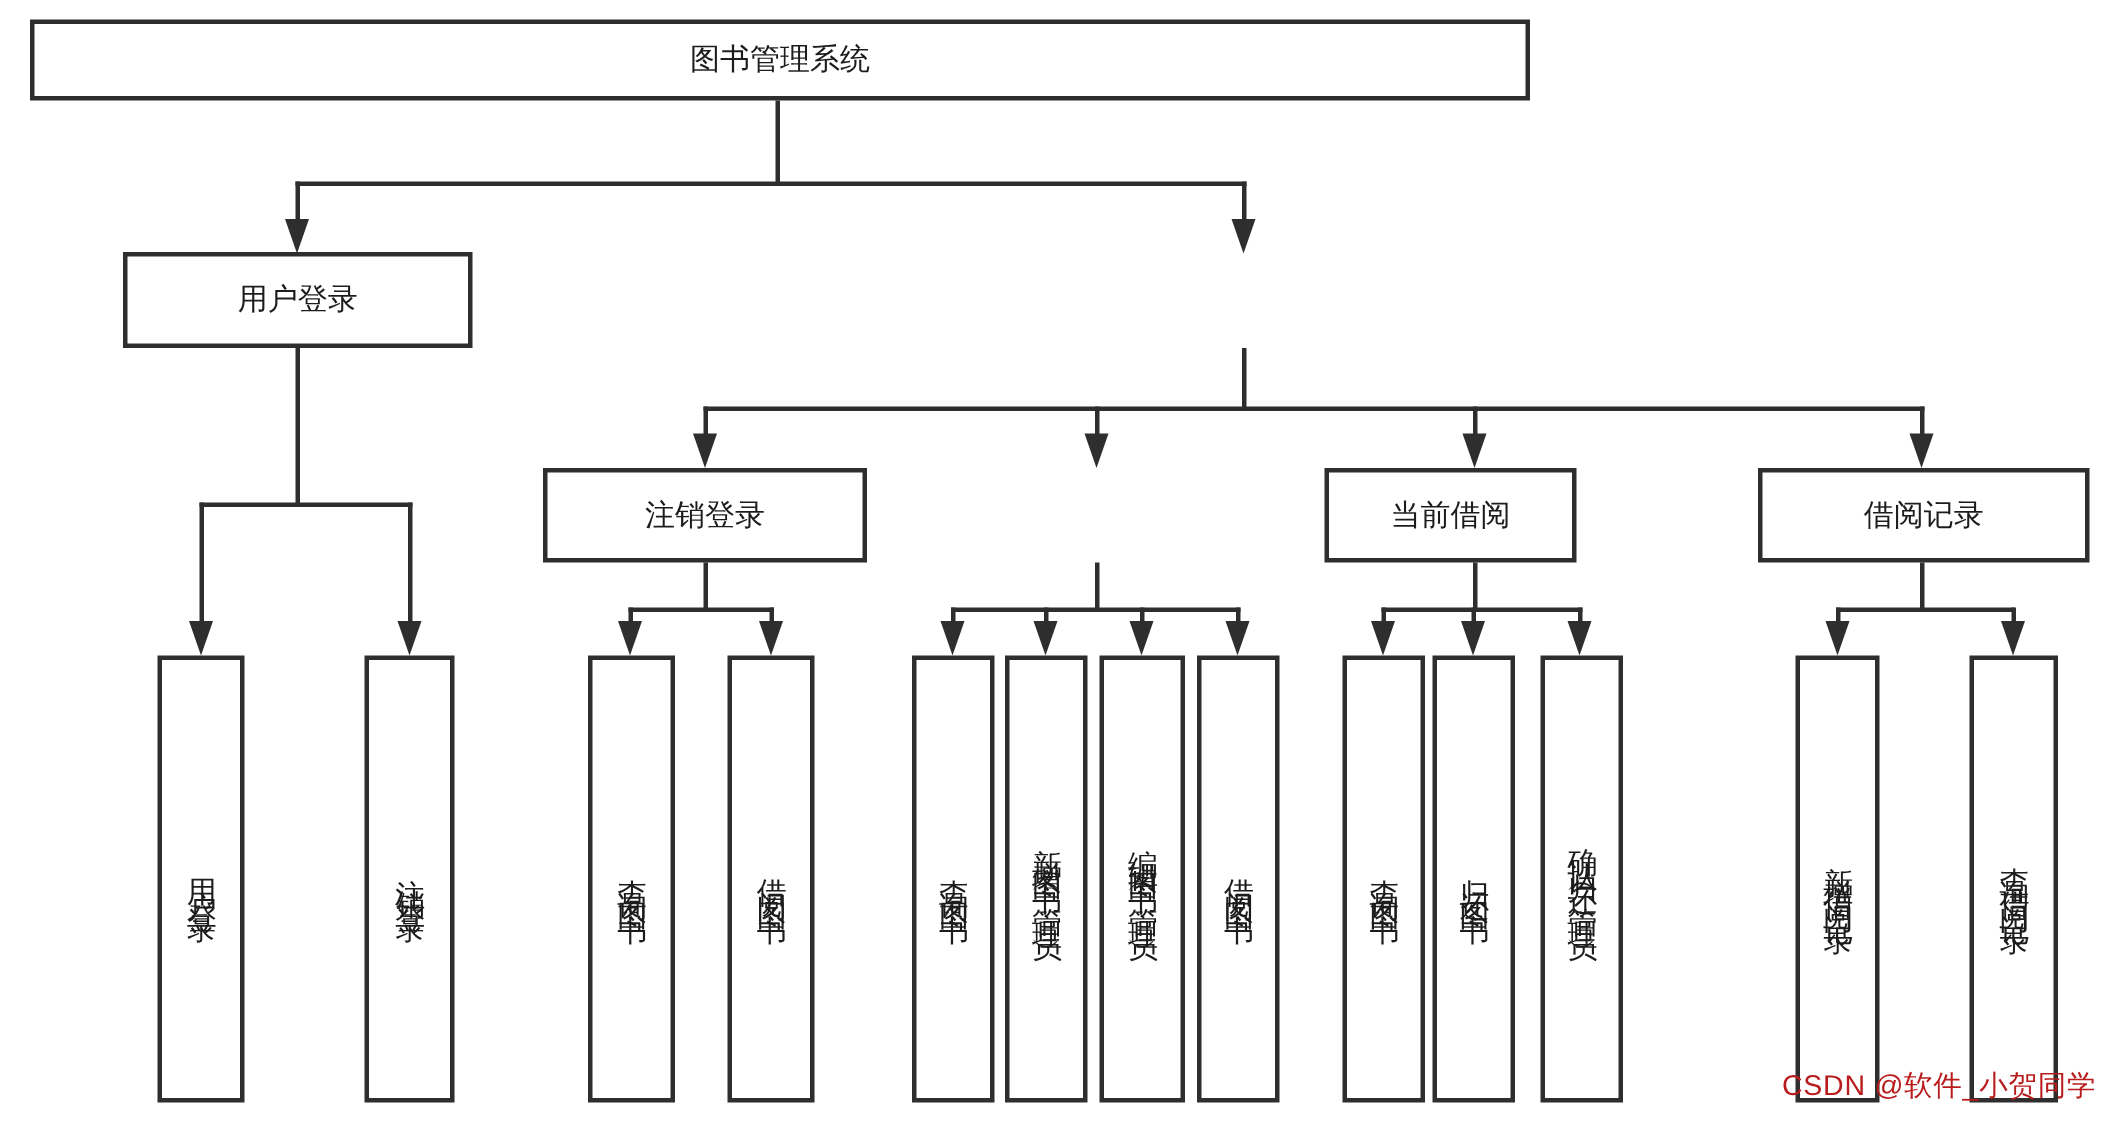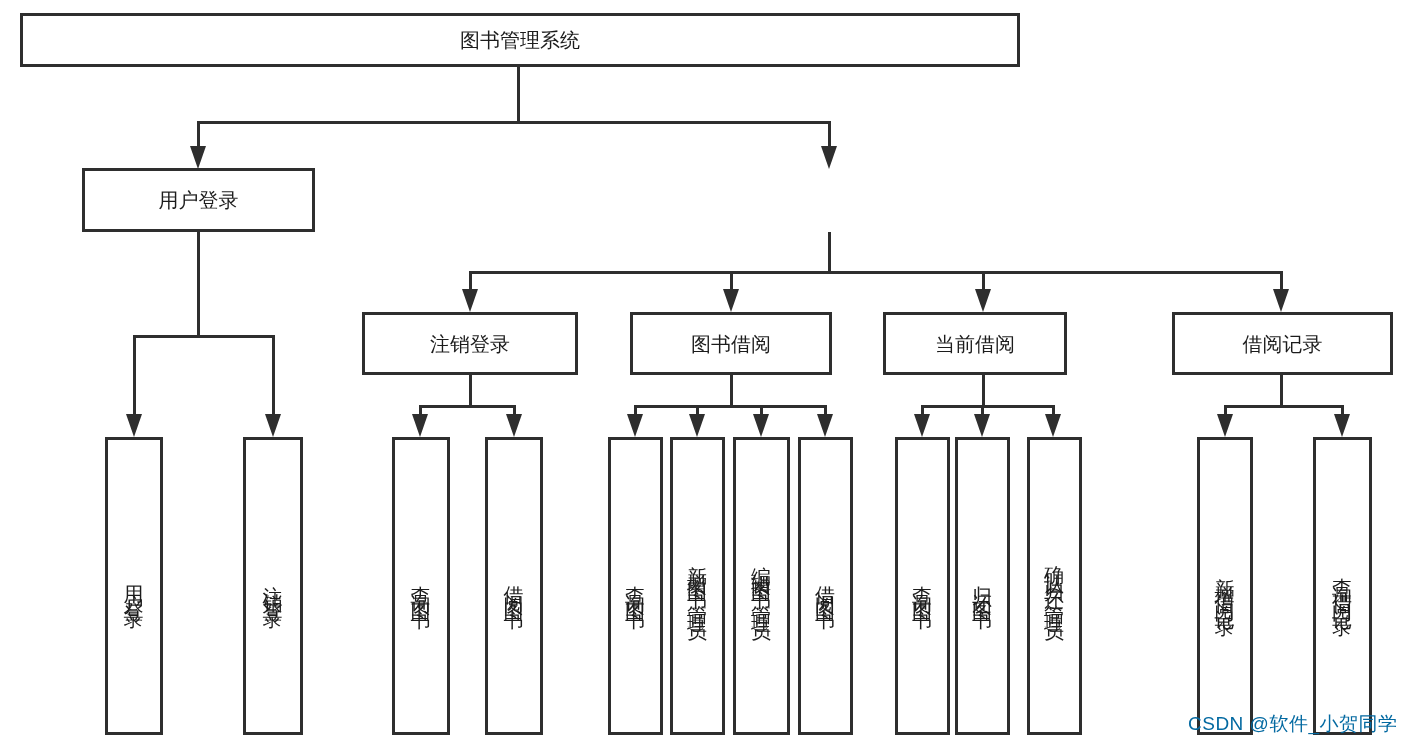--- a/index.html
+++ b/index.html
@@ -17,39 +17,38 @@
     letter-spacing:8px;white-space:normal;line-height:1;
   }
   .hline{position:absolute;height:3px;background:#2e2e2e;}
   .vline{position:absolute;width:3px;background:#2e2e2e;}
   .arrow{
     position:absolute;width:0;height:0;
     border-left:8px solid transparent;border-right:8px solid transparent;
     border-top:23px solid #2e2e2e;
   }
   .watermark{
-    position:absolute;left:1188px;top:711px;font-size:19px;color:#0369a1;
+    position:absolute;left:1188px;top:711px;font-size:19px;color:#b91c1c;
     letter-spacing:0.5px;white-space:nowrap;
   }
 </style>
 </head>
 <body>
 
 <div class="canvas">
 
   <div class="box" style="left:20px;top:13px;width:1000px;height:54px;">图书管理系统</div>
 
   <div class="box" style="left:82px;top:168px;width:233px;height:64px;">用户登录</div>
 
 
   <div class="box" style="left:362px;top:312px;width:216px;height:63px;">注销登录</div>
 
-  <div class="box" style="left:630px;top:312px;width:202px;height:63px;">图书借阅</div>
 
-  <div class="box" style="left:883px;top:312px;width:184px;height:63px;">当前借阅</div>
+  <div class="box" style="left:883px;top:312px;width:168px;height:63px;">当前借阅</div>
 
   <div class="box" style="left:1172px;top:312px;width:221px;height:63px;">借阅记录</div>
 
   <div class="box vbox" style="left:105px;top:437px;width:58px;height:298px;">用户登录</div>
 
   <div class="box vbox" style="left:243px;top:437px;width:60px;height:298px;">注销登录</div>
 
   <div class="box vbox" style="left:392px;top:437px;width:58px;height:298px;">查询图书</div>
 
   <div class="box vbox" style="left:485px;top:437px;width:58px;height:298px;">借阅图书</div>

